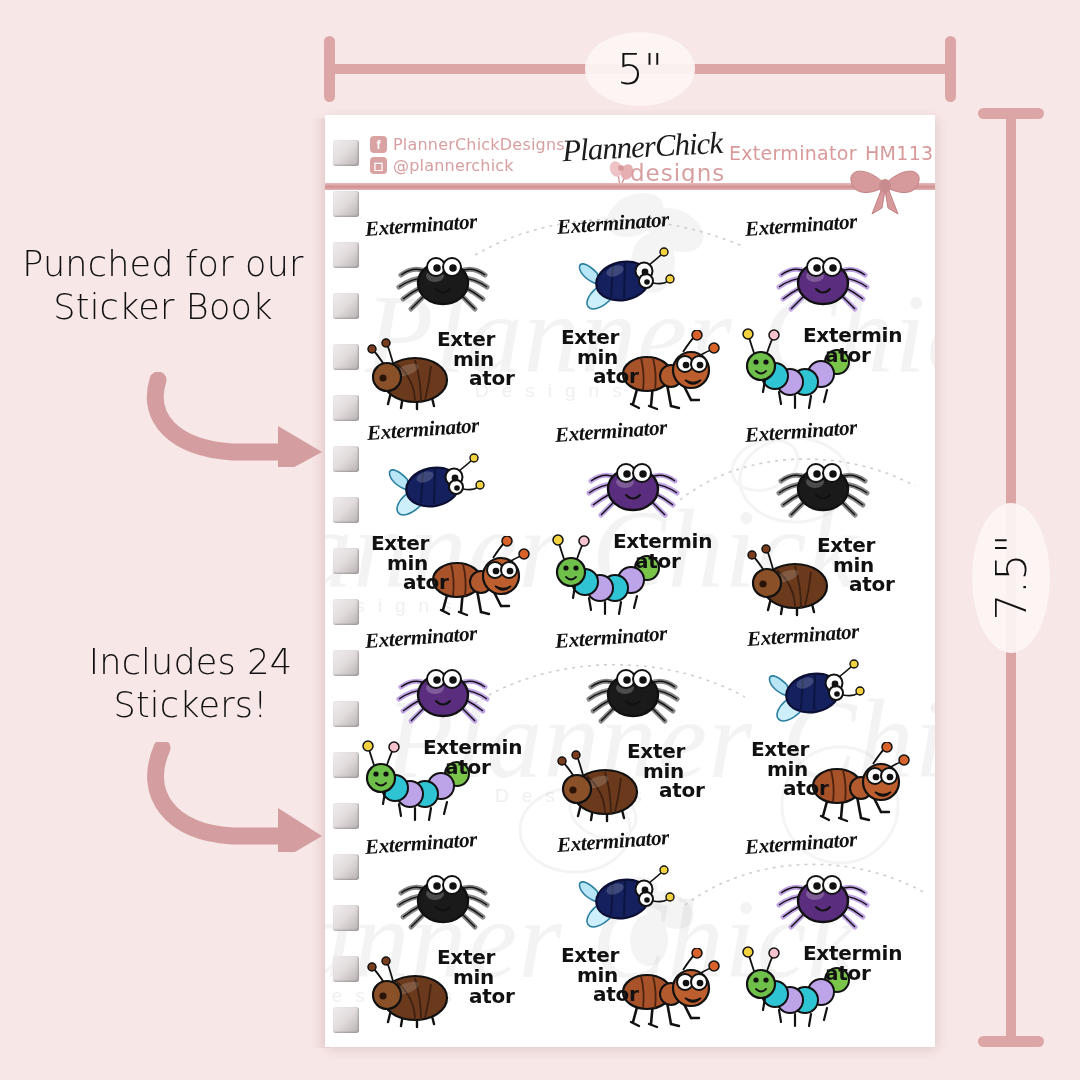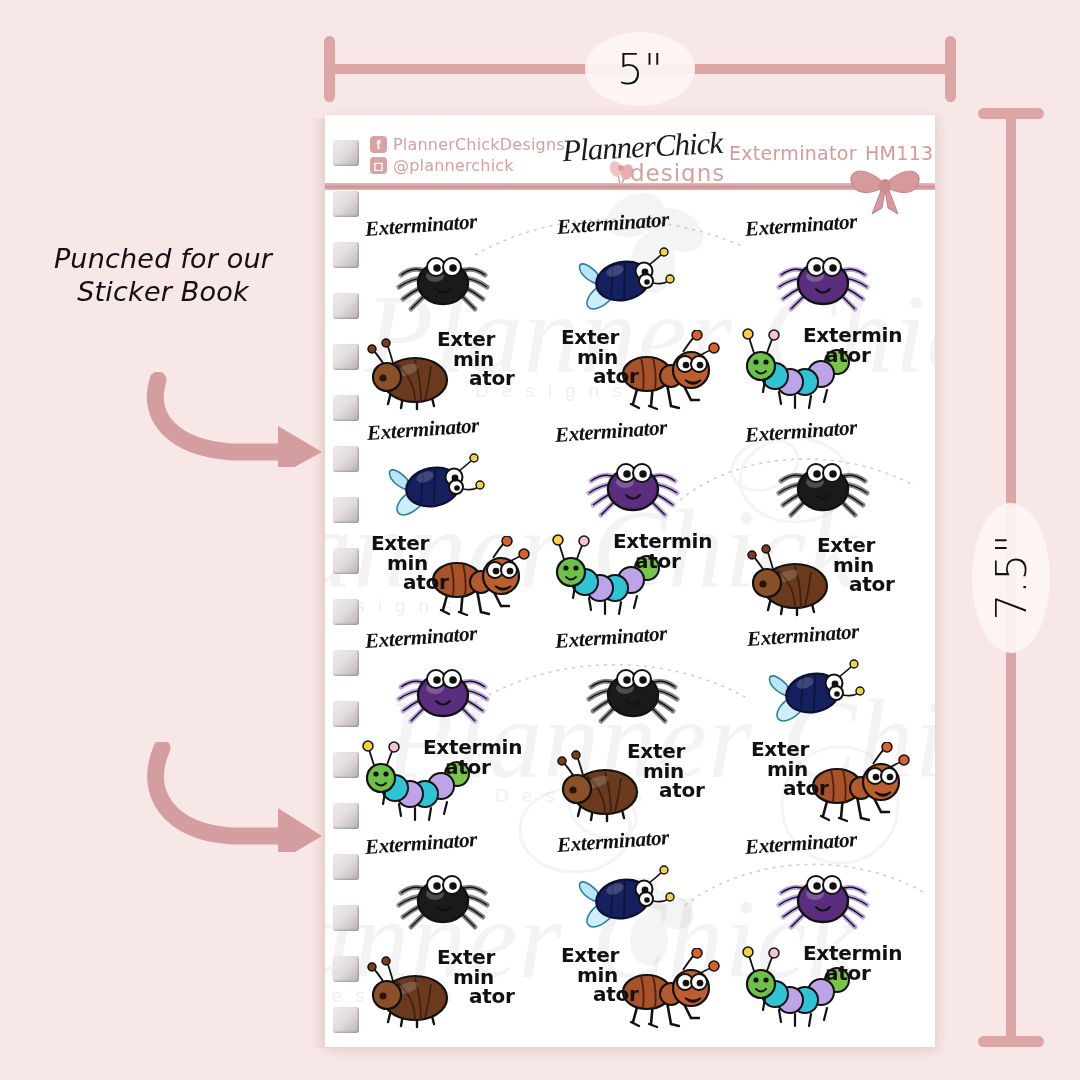--- a/index.html
+++ b/index.html
@@ -8,21 +8,21 @@
     background:#f7e7e6;
     font-family:"Liberation Sans", sans-serif;
     position:relative;
   }
   #stage{position:absolute;inset:0;width:1080px;height:1080px;}
 
   
   .annot{position:absolute;color:#111;text-align:center;
          font-family:"DejaVu Sans", sans-serif;font-weight:300;
          line-height:1.22;letter-spacing:.2px;}
-  .annot-1{left:18px;top:243px;width:290px;font-size:27px;font-style:italic;}
+  .annot-1{left:18px;top:243px;width:290px;font-size:35px;}
   .annot-2{left:58px;top:641px;width:265px;font-size:35px;}
 
   .arrow{position:absolute;pointer-events:none;}
   .arrow-1{left:140px;top:372px;width:195px;height:95px;}
   .arrow-2{left:140px;top:742px;width:195px;height:110px;}
 
   
   .ruler-h{position:absolute;left:316px;top:36px;width:648px;height:66px;}
   .ruler-h .bar{position:absolute;left:8px;top:28px;width:632px;height:10px;
                 background:#dda6a6;border-radius:5px;}
@@ -131,20 +131,21 @@
       <span>7.5"</span>
     </div>
   </div>
 
   <div class="annot annot-1">Punched for our Sticker Book</div>
   <svg class="arrow arrow-1" viewBox="0 0 195 95">
     <path d="M18 8 C 6 46, 34 76, 92 80 L 150 80" fill="none" stroke="#d49ea0" stroke-width="17" stroke-linecap="round"></path>
     <path d="M138 54 L 182 80 L 138 104 Z" fill="#d49ea0"></path>
   </svg>
 
+  <div class="annot annot-2">Includes 24 Stickers!</div>
   <svg class="arrow arrow-2" viewBox="0 0 195 110">
     <path d="M22 6 C 2 52, 30 90, 92 94 L 150 94" fill="none" stroke="#d49ea0" stroke-width="17" stroke-linecap="round"></path>
     <path d="M138 66 L 182 94 L 138 120 Z" fill="#d49ea0"></path>
   </svg>
 
   <div id="sheet-shadow"></div>
 
   <div id="sheet">
 
     <div class="wm" style="left:40px;top:155px;">Planner Chick</div>

